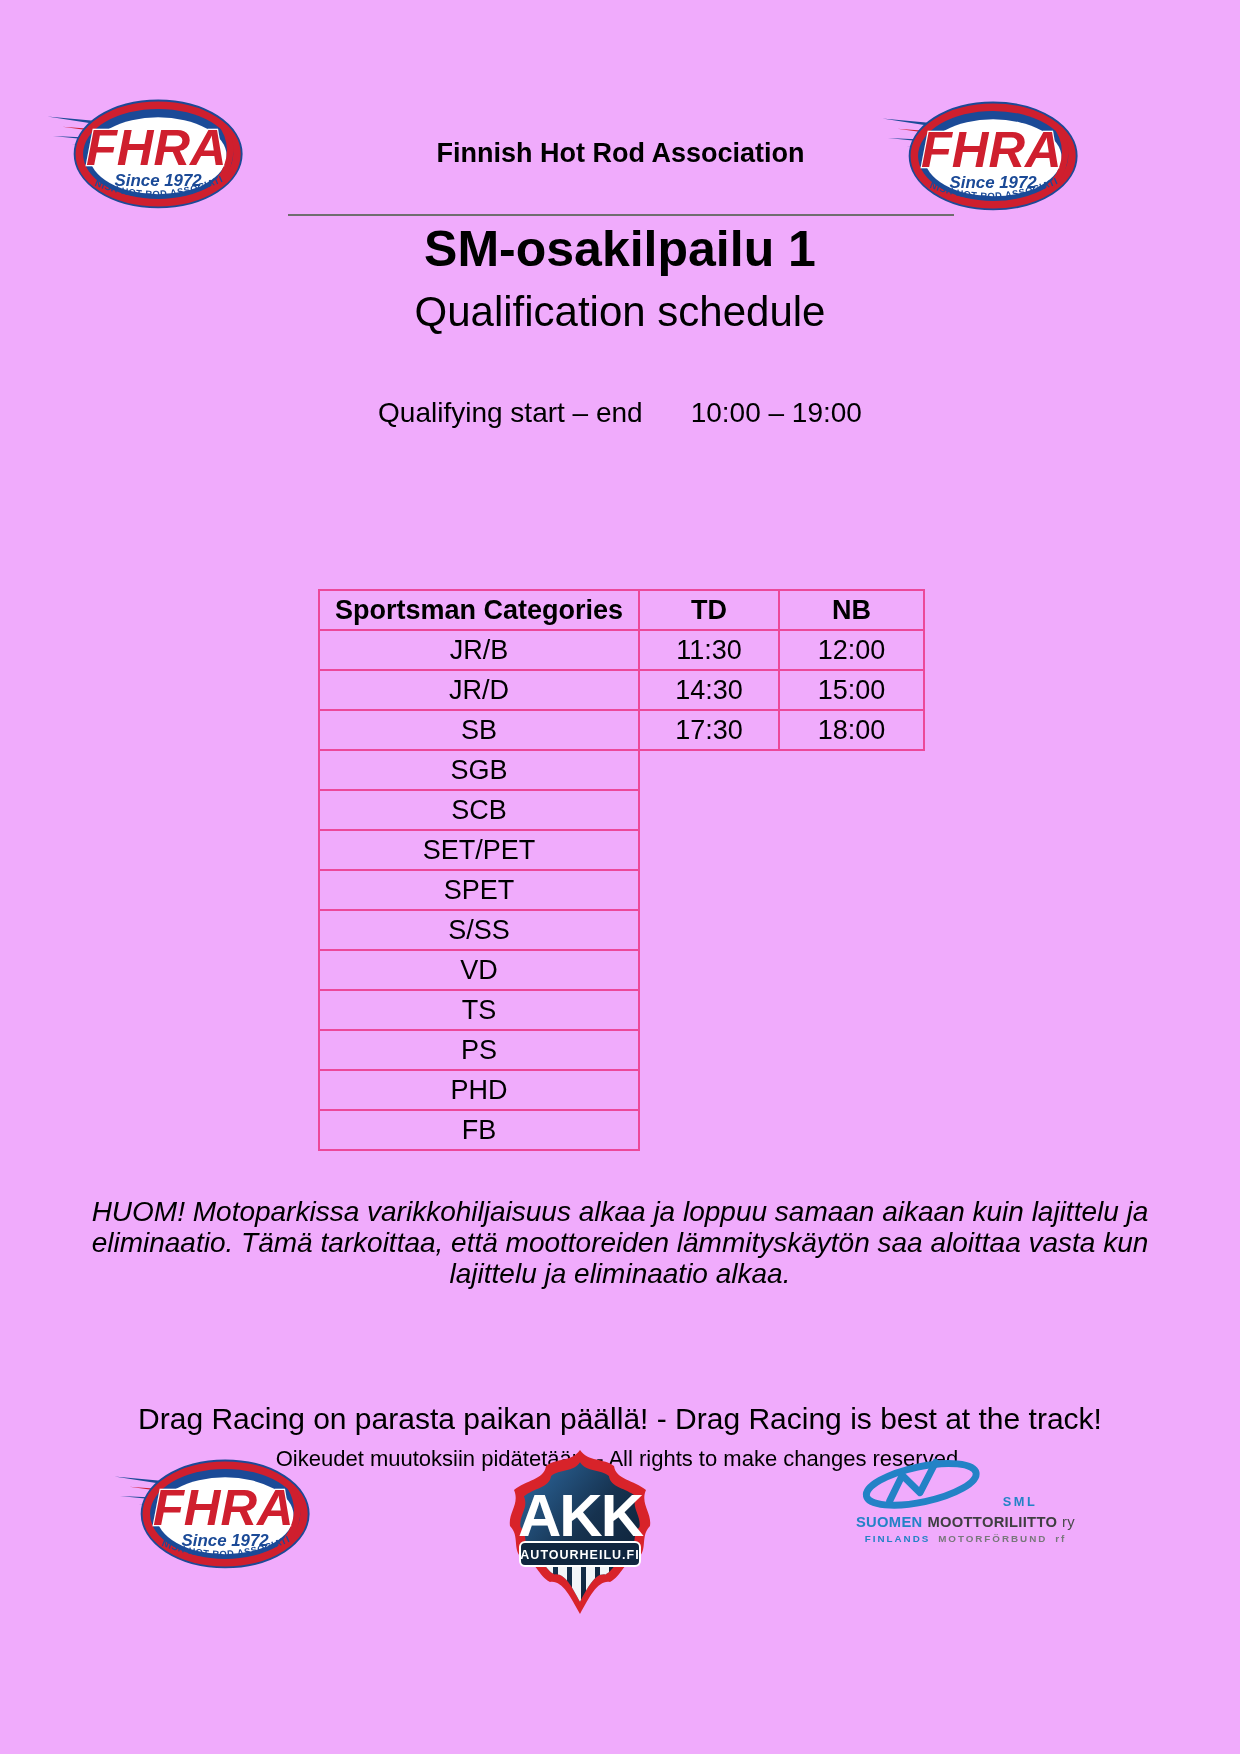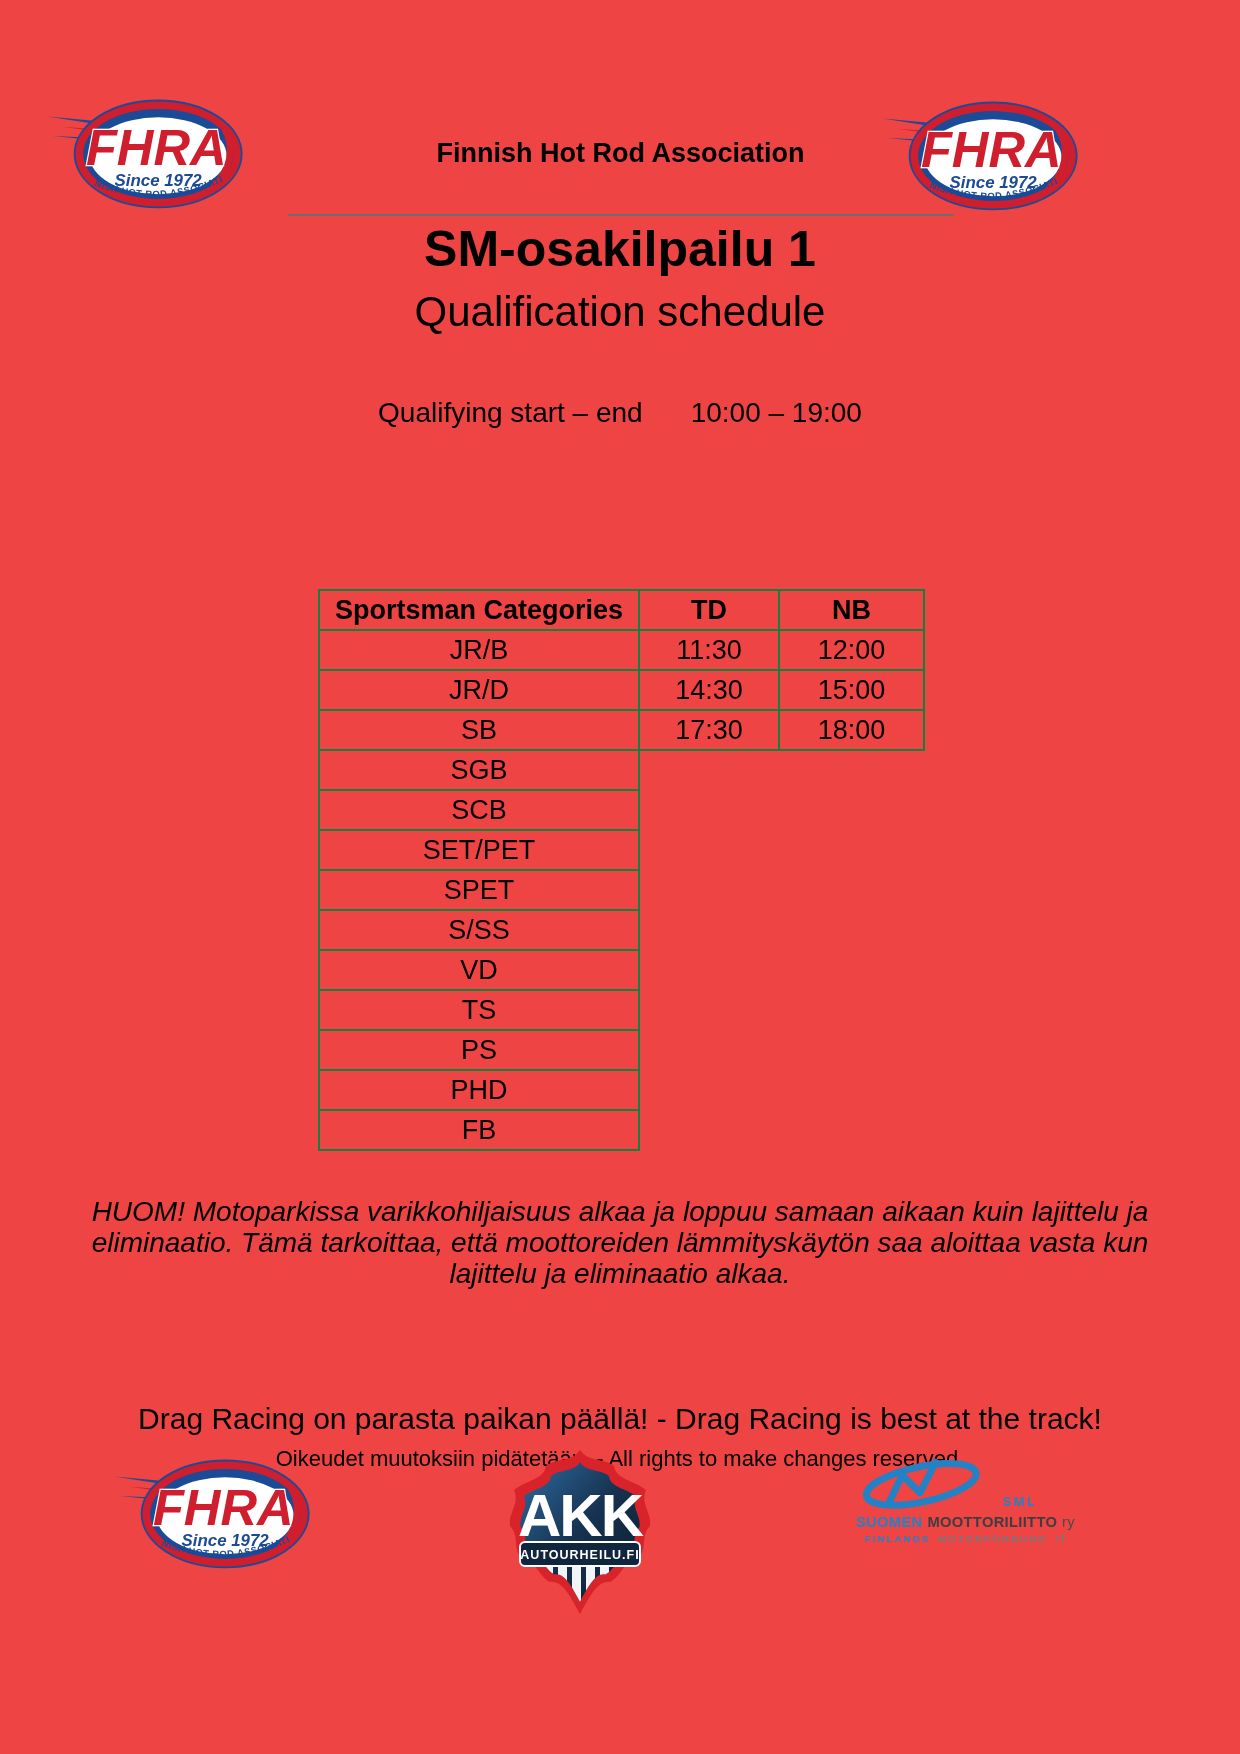--- a/index.html
+++ b/index.html
@@ -1,17 +1,17 @@
 <!DOCTYPE html>
 <html><head>
 <meta charset="utf-8">
 <style>
   html,body { margin:0; padding:0; background:#ffffff; }
   #canvas {
-    position:relative; width:1240px; height:1754px; background:#ef4444;
+    position:relative; width:1240px; height:1754px; background:#f0abfc;
     font-family:"Liberation Sans","DejaVu Sans",sans-serif; color:#000;
     overflow:hidden; margin:0 auto;
   }
   .abs { position:absolute; }
   .centered { left:0; width:1240px; text-align:center; }
 
   .org-name { left:288px; top:138px; width:665px; text-align:center;
               font-size:27px; font-weight:bold; }
   .rule { left:288px; top:214px; width:666px; height:0;
           border-top:2px solid #6e6e6e; }
@@ -20,21 +20,21 @@
   .doc-subtitle{ top:288px; font-size:42px; font-weight:normal;text-align:center; }
   .doc-date    { top:351px; font-size:32px; }
   .doc-date sup{ font-size:20px; }
   .qual-line   { top:397px; font-size:28px; }
   .qgap { display:inline-block; width:48px; }
   .pit-notice  { top:500px; font-size:28px; font-weight:bold; }
 
   table.schedule { position:absolute; left:318px; top:589px;
                    border-collapse:collapse; table-layout:fixed; }
   .schedule th, .schedule td {
-    border:2px solid #15803d; text-align:center; vertical-align:middle;
+    border:2px solid #ec4899; text-align:center; vertical-align:middle;
     font-size:27px; height:38px; padding:0; font-weight:normal;
     font-family:"Liberation Sans","DejaVu Sans",sans-serif;
   }
   .schedule th { font-weight:bold; }
   .schedule td.no-b { border:none; }
 
   .park-note { left:80px; top:1196px; width:1080px; text-align:center;
                font-size:28px; font-style:italic; line-height:31px; }
   .slogan { top:1402px; font-size:30px; }
   .rights { top:1446px; font-size:22px; }

